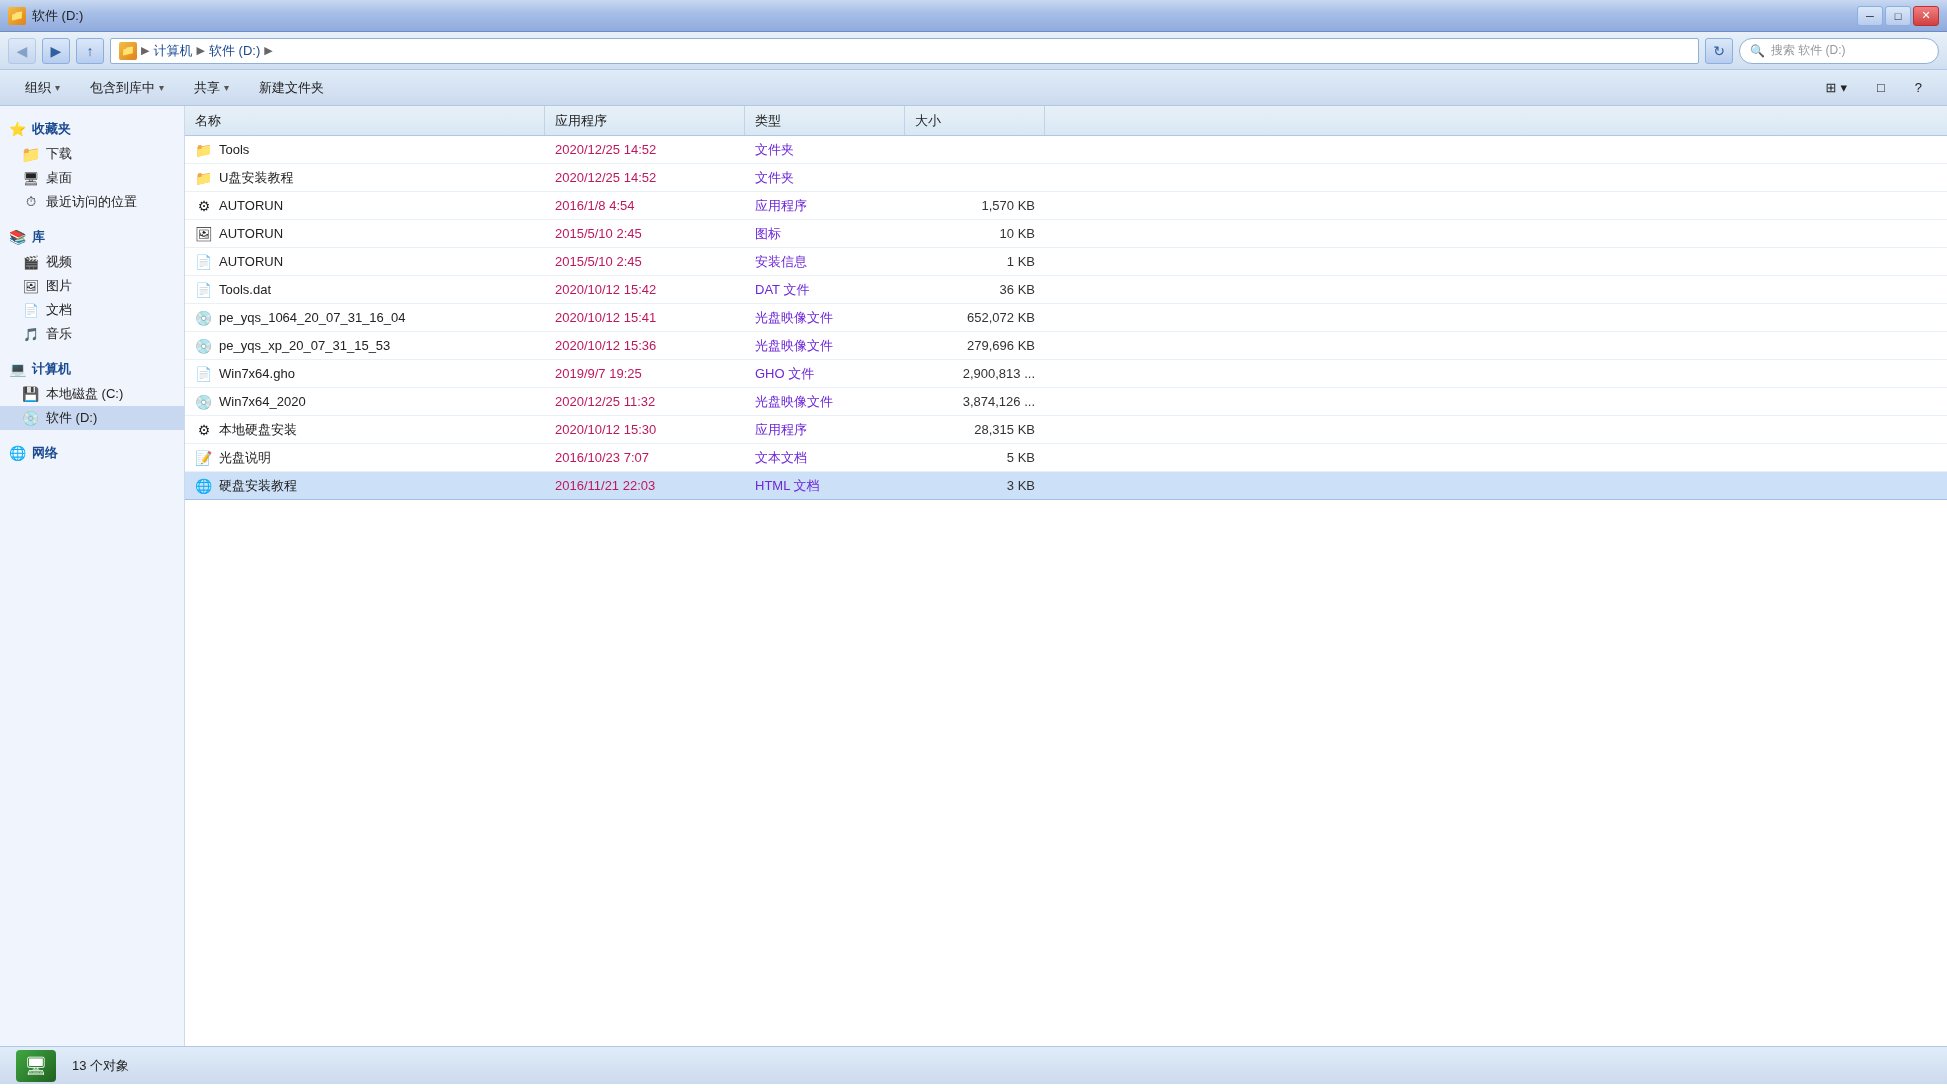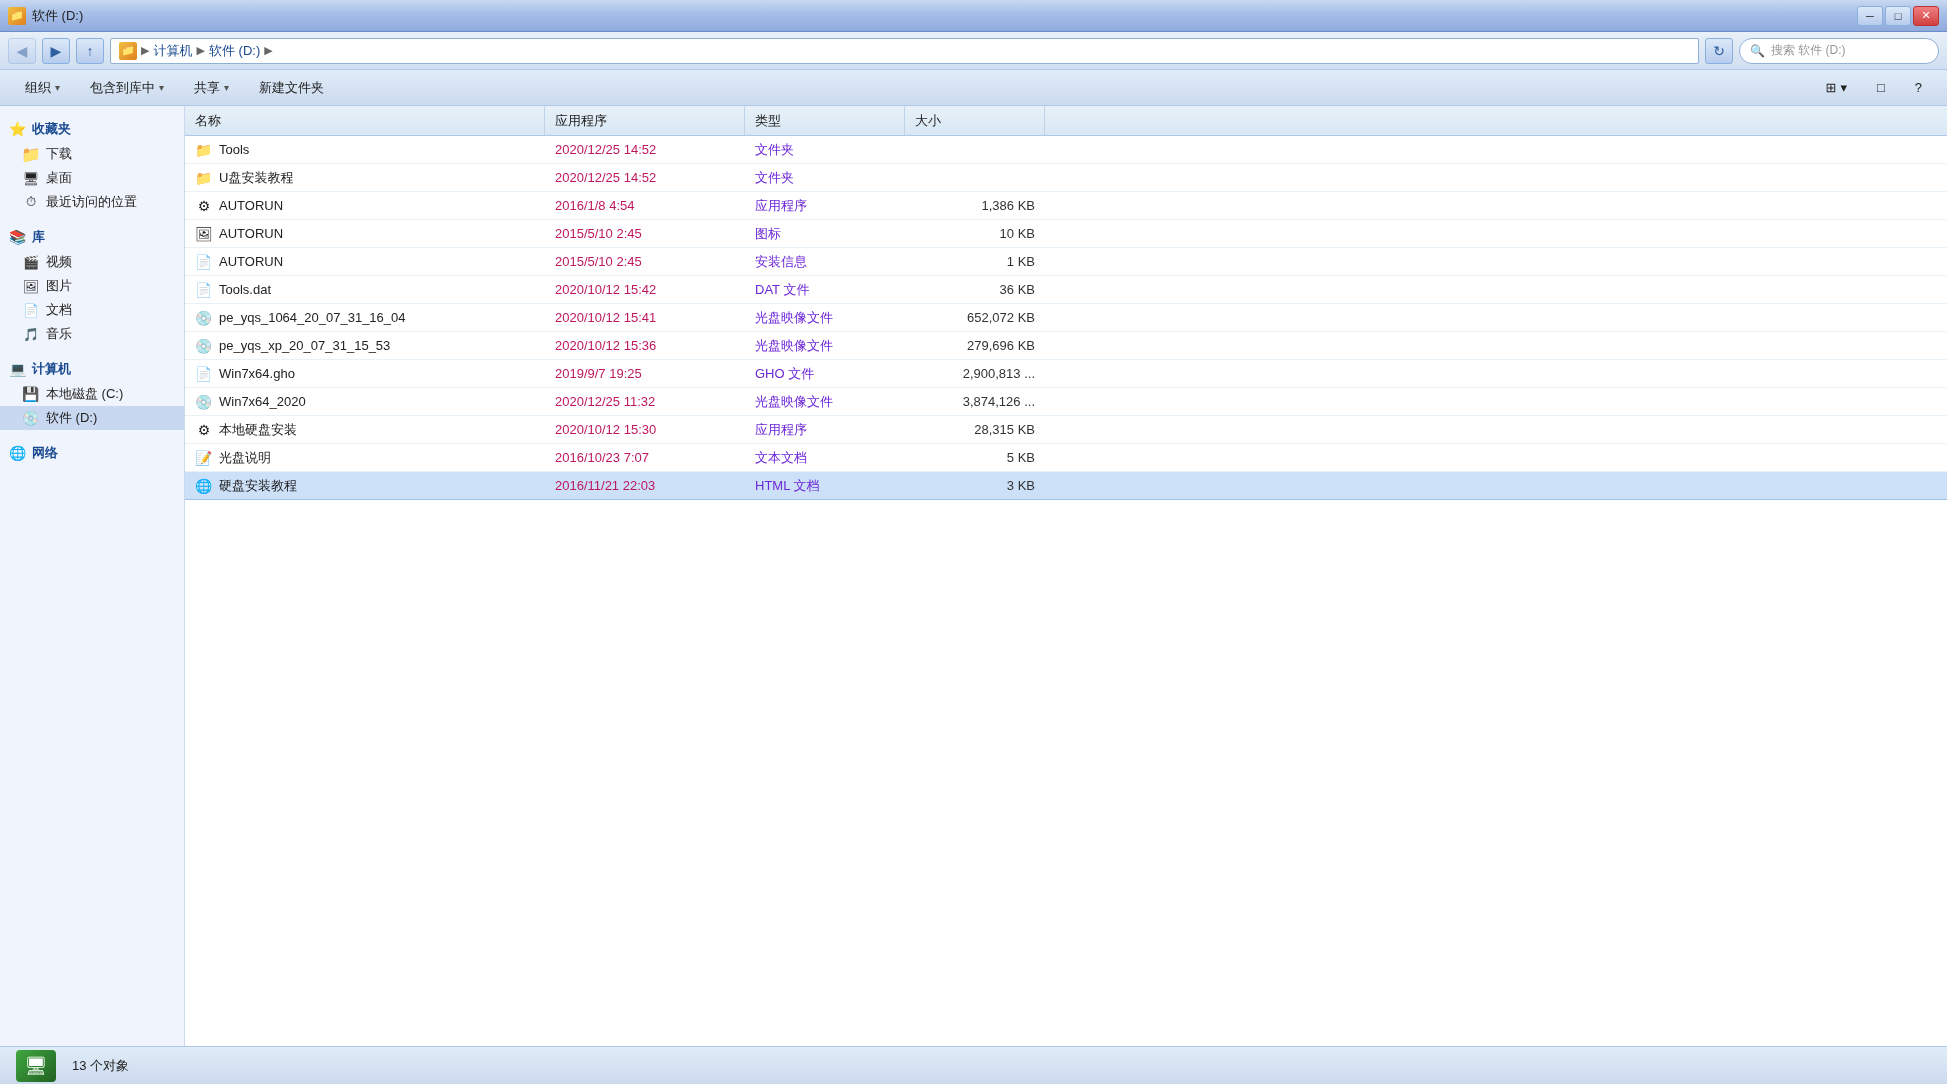--- a/index.html
+++ b/index.html
@@ -442,21 +442,21 @@
     <div class="file-cell type">文件夹</div>
     <div class="file-cell size"></div>
   </div>
         <div class="file-row">
     <div class="file-cell name">
       <span class="file-icon">⚙</span>
       <span>AUTORUN</span>
     </div>
     <div class="file-cell date">2016/1/8 4:54</div>
     <div class="file-cell type">应用程序</div>
-    <div class="file-cell size">1,386 KB</div>
+    <div class="file-cell size">1,570 KB</div>
   </div>
         <div class="file-row">
     <div class="file-cell name">
       <span class="file-icon">🖼</span>
       <span>AUTORUN</span>
     </div>
     <div class="file-cell date">2015/5/10 2:45</div>
     <div class="file-cell type">图标</div>
     <div class="file-cell size">10 KB</div>
   </div>

